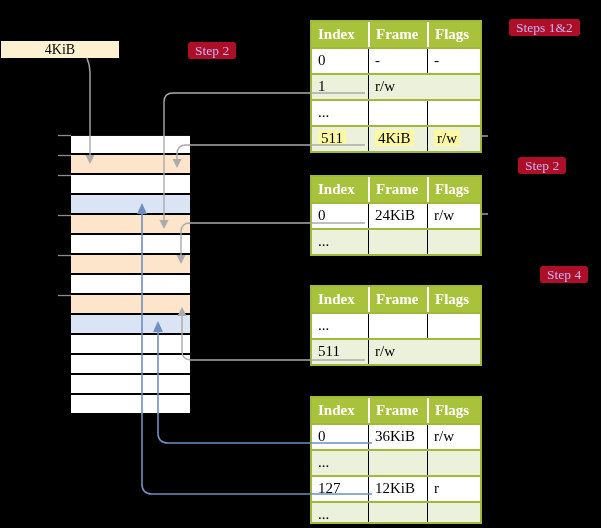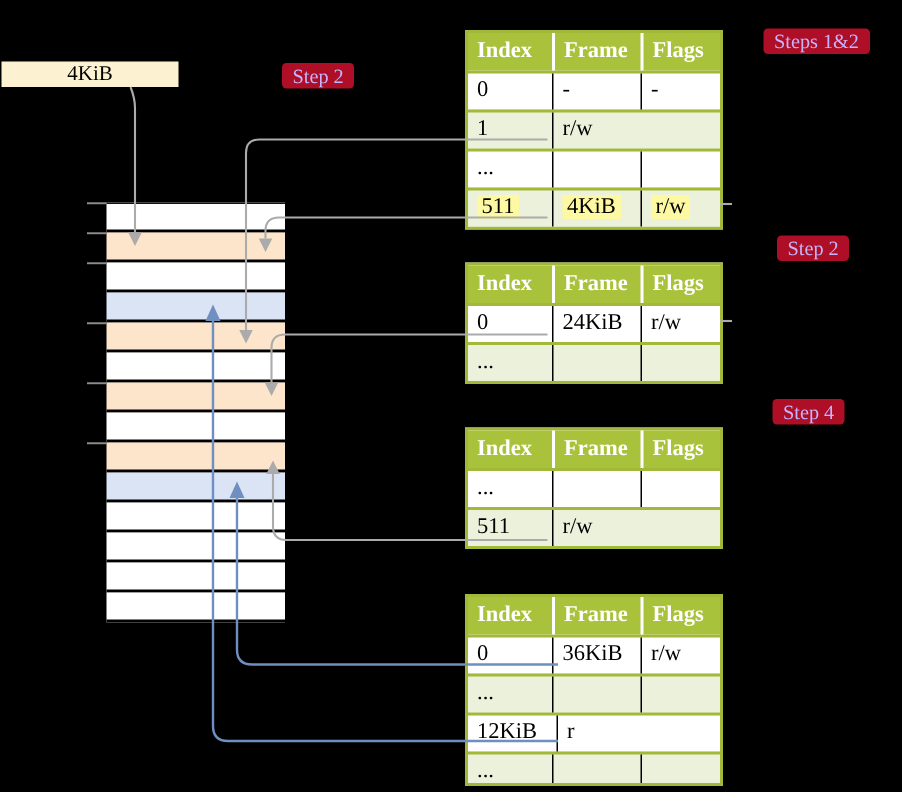--- a/index.html
+++ b/index.html
@@ -15,21 +15,21 @@
   }
   
   .badge {
     position:absolute; background:var(--badge-red); color:#c4b5fd;
     font-size:13.5px; line-height:16px; height:16px; padding:1px 7px 0 7px;
     border-radius:3px; white-space:nowrap;
   }
   #badge-step0  { left:188px; top:42px; }
   #badge-steps12{ left:509px; top:19px; }
   #badge-step3  { left:518px; top:157px; }
-  #badge-step4  { left:515px; top:266px; }
+  #badge-step4  { left:540px; top:266px; }
   
   .stack { position:absolute; left:71px; top:135px; width:119px; height:280px; }
   .mem-row { height:20px; box-sizing:border-box; border-bottom:2px solid #000; }
   .mem-row:first-child { border-top:1.5px solid #111; }
   
   .ptable {
     position:absolute; left:310px; width:172px; box-sizing:border-box;
     border:2px solid var(--border-green); background:#fff;
   }
   #table-1 { top:20px; }
@@ -150,20 +150,21 @@
         <div class="cell c0">0</div>
         <div class="cell c1">36KiB</div>
         <div class="cell c2">r/w</div>
       </div>
       <div class="pt-row shaded">
         <div class="cell c0">...</div>
         <div class="cell c1"></div>
         <div class="cell c2"></div>
       </div>
       <div class="pt-row">
+        <div class="cell c0">127</div>
         <div class="cell c1">12KiB</div>
         <div class="cell c2">r</div>
       </div>
       <div class="pt-row shaded">
         <div class="cell c0">...</div>
         <div class="cell c1"></div>
         <div class="cell c2"></div>
       </div>
     </div>
 

